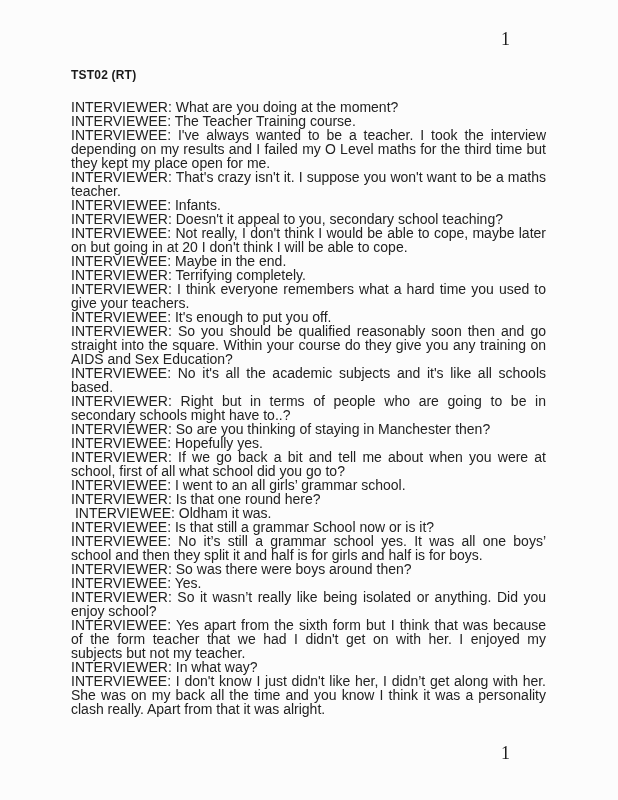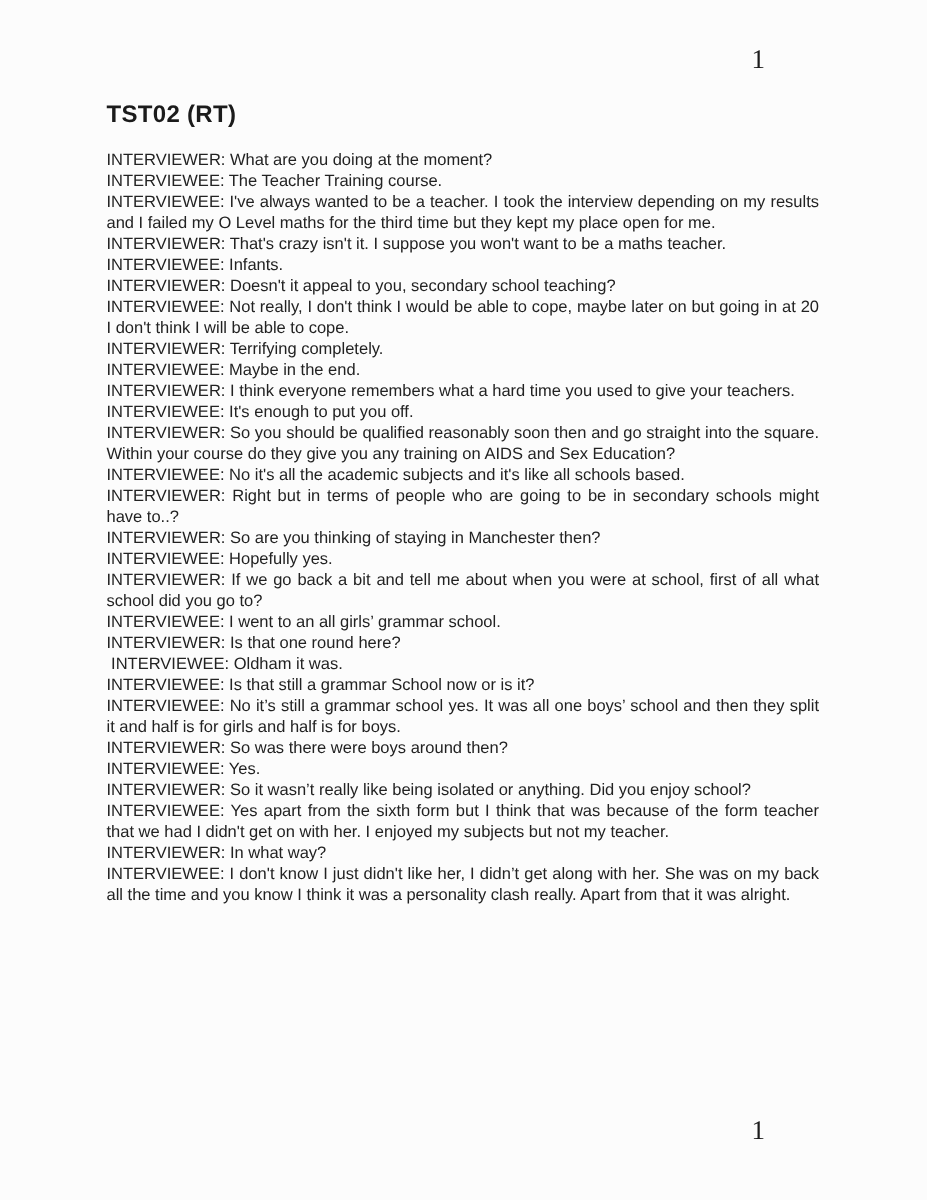--- a/index.html
+++ b/index.html
@@ -23,31 +23,31 @@
     font-size: 18px;
     line-height: 1;
     color: #1c1c1c;
   }
   .page-number.top { top: 30px; }
   .page-number.bottom { top: 744px; }
   .doc-title {
     position: absolute;
     left: 71px;
     top: 68px;
-    font-size: 16px;
+    font-size: 12px;
     font-weight: bold;
     letter-spacing: 0.2px;
     color: #1b1b1b;
   }
   .transcript {
     position: absolute;
     left: 71px;
     top: 100px;
     width: 475px;
-    font-size: 11px;
+    font-size: 14px;
     line-height: 14px;
   }
   .turn {
     margin: 0;
     padding: 0;
     text-align: justify;
     color: #222;
   }
 </style>
 </head>
@@ -60,22 +60,22 @@
   <div class="doc-title">TST02 (RT)</div>
 
   <div class="transcript">
       <p class="turn">INTERVIEWER: What are you doing at the moment?</p>
       <p class="turn">INTERVIEWEE: The Teacher Training course.</p>
       <p class="turn">INTERVIEWEE: I've always wanted to be a teacher. I took the interview depending on my results and I failed my O Level maths for the third time but they kept my place open for me.</p>
       <p class="turn">INTERVIEWER: That's crazy isn't it. I suppose you won't want to be a maths teacher.</p>
       <p class="turn">INTERVIEWEE: Infants.</p>
       <p class="turn">INTERVIEWER: Doesn't it appeal to you, secondary school teaching?</p>
       <p class="turn">INTERVIEWEE: Not really, I don't think I would be able to cope, maybe later on but going in at 20 I don't think I will be able to cope.</p>
+      <p class="turn">INTERVIEWEE: Maybe in the end.</p>
       <p class="turn">INTERVIEWER: Terrifying completely.</p>
-      <p class="turn">INTERVIEWEE: Maybe in the end.</p>
       <p class="turn">INTERVIEWER: I think everyone remembers what a hard time you used to give your teachers.</p>
       <p class="turn">INTERVIEWEE: It's enough to put you off.</p>
       <p class="turn">INTERVIEWER: So you should be qualified reasonably soon then and go straight into the square. Within your course do they give you any training on AIDS and Sex Education?</p>
       <p class="turn">INTERVIEWEE: No it's all the academic subjects and it's like all schools based.</p>
       <p class="turn">INTERVIEWER: Right but in terms of people who are going to be in secondary schools might have to..?</p>
       <p class="turn">INTERVIEWER: So are you thinking of staying in Manchester then?</p>
       <p class="turn">INTERVIEWEE: Hopefully yes.</p>
       <p class="turn">INTERVIEWER: If we go back a bit and tell me about when you were at school, first of all what school did you go to?</p>
       <p class="turn">INTERVIEWEE: I went to an all girls’ grammar school.</p>
       <p class="turn">INTERVIEWER: Is that one round here?</p>

